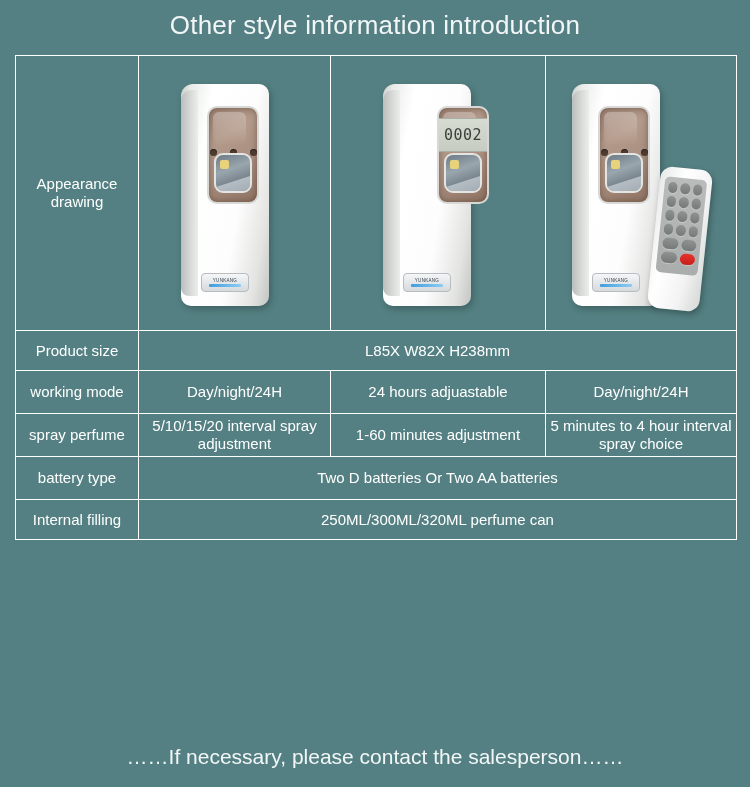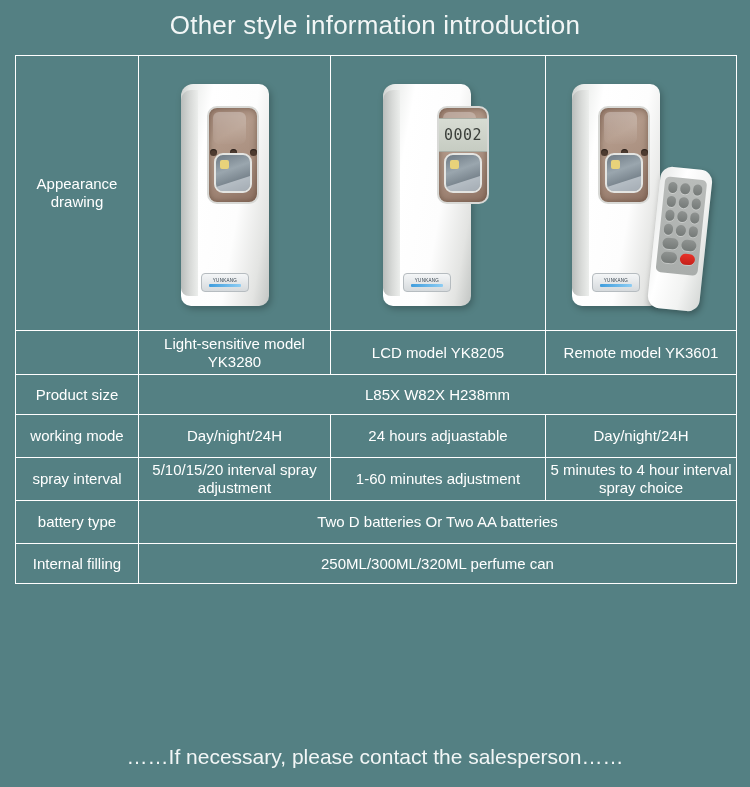--- a/index.html
+++ b/index.html
@@ -352,42 +352,36 @@
               <div class="key-row">
                   <span class="key wide"></span>
                   <span class="key wide red"></span>
                 </div>
             </div>
           </div>
         </div>
       </td>
     </tr>
 
-    <tr class="model-row">
-      <td></td>
-      <td>Light-sensitive model YK3280</td>
-      <td>LCD model YK8205</td>
-      <td>Remote model YK3601</td>
-    </tr>
 
     <tr class="row-prodsize">
       <td class="label-cell">Product size</td>
       <td colspan="3" class="val-big">L85X W82X H238mm</td>
     </tr>
 
 
     <tr class="row-working">
       <td class="label-cell">working mode</td>
       <td>Day/night/24H</td>
       <td>24 hours adjuastable</td>
       <td>Day/night/24H</td>
     </tr>
 
     <tr class="row-spray">
-      <td class="label-cell">spray interval</td>
+      <td class="label-cell">spray perfume</td>
       <td>5/10/15/20 interval spray adjustment</td>
       <td>1-60 minutes adjustment</td>
       <td>5 minutes to 4 hour interval spray choice</td>
     </tr>
 
     <tr class="row-battery">
       <td class="label-cell">battery type</td>
       <td colspan="3" class="val-big">Two D batteries Or Two AA batteries</td>
     </tr>
 

